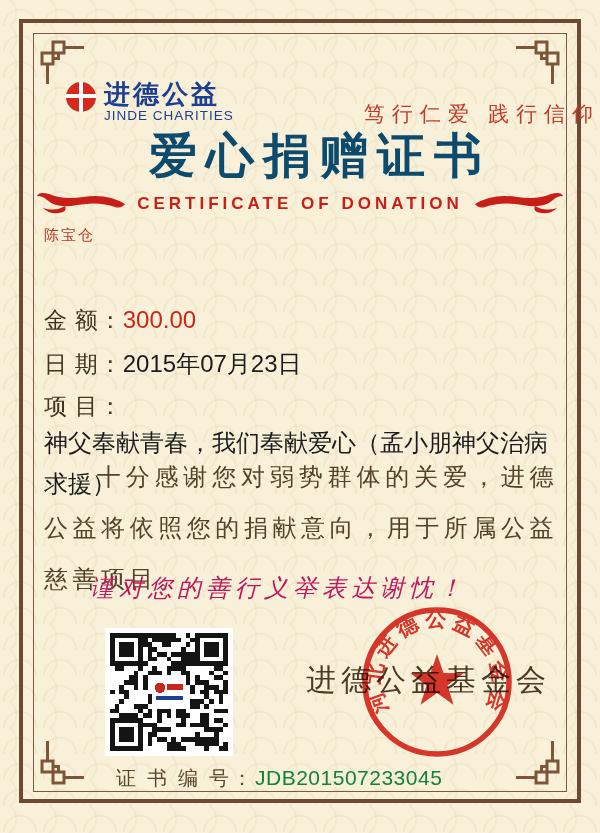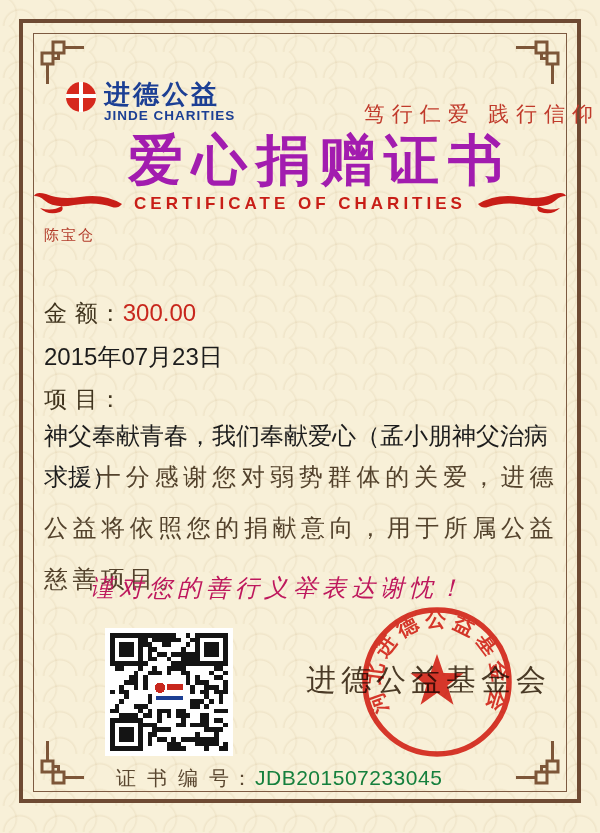--- a/index.html
+++ b/index.html
@@ -19,34 +19,34 @@
   .corner.tl{left:38px;top:38px;}
   .corner.tr{right:38px;top:38px;transform:rotate(90deg);}
   .corner.br{right:38px;bottom:46px;transform:rotate(180deg);}
   .corner.bl{left:38px;bottom:46px;transform:rotate(270deg);}
 
   .logo{position:absolute;left:66px;top:46px;display:flex;align-items:flex-start;margin-top:34px;}
   .logo-icon{width:30px;height:30px;border-radius:50%;background:#d6291d;position:relative;margin-right:8px;margin-top:2px;}
   .logo-icon:before{content:"";position:absolute;left:0;right:0;top:12px;height:4px;background:#fff;}
   .logo-icon:after{content:"";position:absolute;top:0;bottom:0;left:13px;width:4px;background:#fff;}
   .logo-cn{color:#1c3f94;font-size:26px;font-weight:bold;letter-spacing:3px;line-height:28px;}
-  .logo-en{color:#1c3f94;font-size:13.5px;font-weight:bold;letter-spacing:1px;}
+  .logo-en{color:#1c3f94;font-size:13.5px;font-weight:normal;letter-spacing:1px;}
 
   .slogan{position:absolute;left:0;right:0;top:100px;text-align:right;color:#c03a2b;
     font-size:21px;letter-spacing:7px;}
-  .title{position:absolute;left:0;right:0;top:124px;text-align:center;color:#a21caf;
-    font-size:55px;font-weight:bold;letter-spacing:9px;padding-left:40px;}
+  .title{position:absolute;left:0;right:0;top:124px;text-align:center;color:#0c4a6e;
+    font-size:48px;font-weight:bold;letter-spacing:9px;padding-left:40px;}
   .subtitle-row{position:absolute;left:0;right:0;top:190px;display:flex;align-items:center;justify-content:center;gap:10px;}
   .subtitle{color:#c81e17;font-size:17px;font-weight:bold;letter-spacing:4px;}
   .flourish{width:92px;height:28px;}
   .flourish.left{transform:scaleX(-1);}
 
   .donor-name{position:absolute;left:44px;top:226px;color:#b23a29;font-size:15px;letter-spacing:2px;}
 
-  .field{position:absolute;left:44px;display:flex;align-items:baseline;}
+  .field{position:absolute;left:44px;display:flex;align-items:baseline;margin-top:7px;}
   .field-label{color:#40341e;font-size:23px;letter-spacing:1px;white-space:nowrap;}
   .field-value{font-size:24px;color:#1c1c1c;}
   .field-value.red{color:#c8271d;}
   .field-amount{top:298px;}
   .field-date{top:341px;}
   .field-project{top:384px;right:44px;flex-direction:column;}
   .field-project .field-value{line-height:41px;}
 
   .paragraph{position:absolute;left:44px;right:42px;top:452px;color:#53422c;font-size:24px;
     line-height:51px;letter-spacing:4.5px;text-align:justify;text-indent:2.2em;}
@@ -103,34 +103,35 @@
   </div>
 </div>
 
 <div class="slogan serif">笃行仁爱  践行信仰</div>
 <div class="title serif">爱心捐赠证书</div>
 <div class="subtitle-row">
   <svg class="flourish left" viewBox="0 0 92 28">
     <path d="M2 14 Q20 3 44 7 Q64 10 78 4 Q88 1 90 6 Q84 6 80 10 Q70 19 50 15 Q28 11 12 17 Q6 19 2 14 Z" fill="#c81e17"></path>
     <path d="M62 16 Q72 22 84 18 Q76 26 64 22 Q60 20 62 16 Z" fill="#c81e17"></path>
   </svg>
-  <span class="subtitle">CERTIFICATE OF CHARITIES</span>
+  <span class="subtitle">CERTIFICATE OF DONATION</span>
   <svg class="flourish" viewBox="0 0 92 28">
     <path d="M2 14 Q20 3 44 7 Q64 10 78 4 Q88 1 90 6 Q84 6 80 10 Q70 19 50 15 Q28 11 12 17 Q6 19 2 14 Z" fill="#c81e17"></path>
     <path d="M62 16 Q72 22 84 18 Q76 26 64 22 Q60 20 62 16 Z" fill="#c81e17"></path>
   </svg>
 </div>
 
 <div class="donor-name">陈宝仓</div>
 
 <div class="field field-amount">
   <span class="field-label serif">金 额：</span>
   <span class="field-value red">300.00</span>
 </div>
 <div class="field field-date">
+  <span class="field-label serif">日 期：</span>
   <span class="field-value">2015年07月23日</span>
 </div>
 <div class="field field-project">
   <span class="field-label serif">项 目：</span>
   <span class="field-value">神父奉献青春，我们奉献爱心（孟小朋神父治病求援）</span>
 </div>
 
 <div class="paragraph serif">十分感谢您对弱势群体的关爱，进德公益将依照您的捐献意向，用于所属公益慈善项目。</div>
 <div class="thanks serif">谨对您的善行义举表达谢忱！</div>
 

